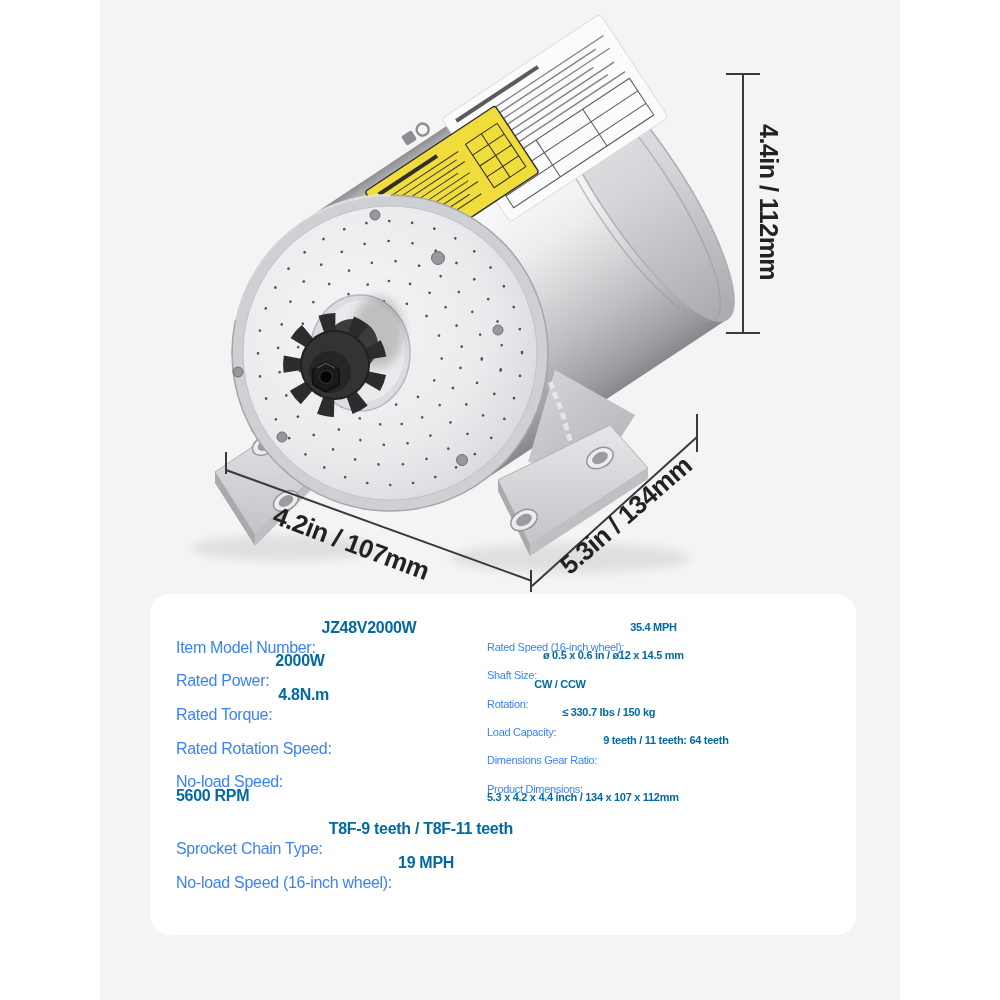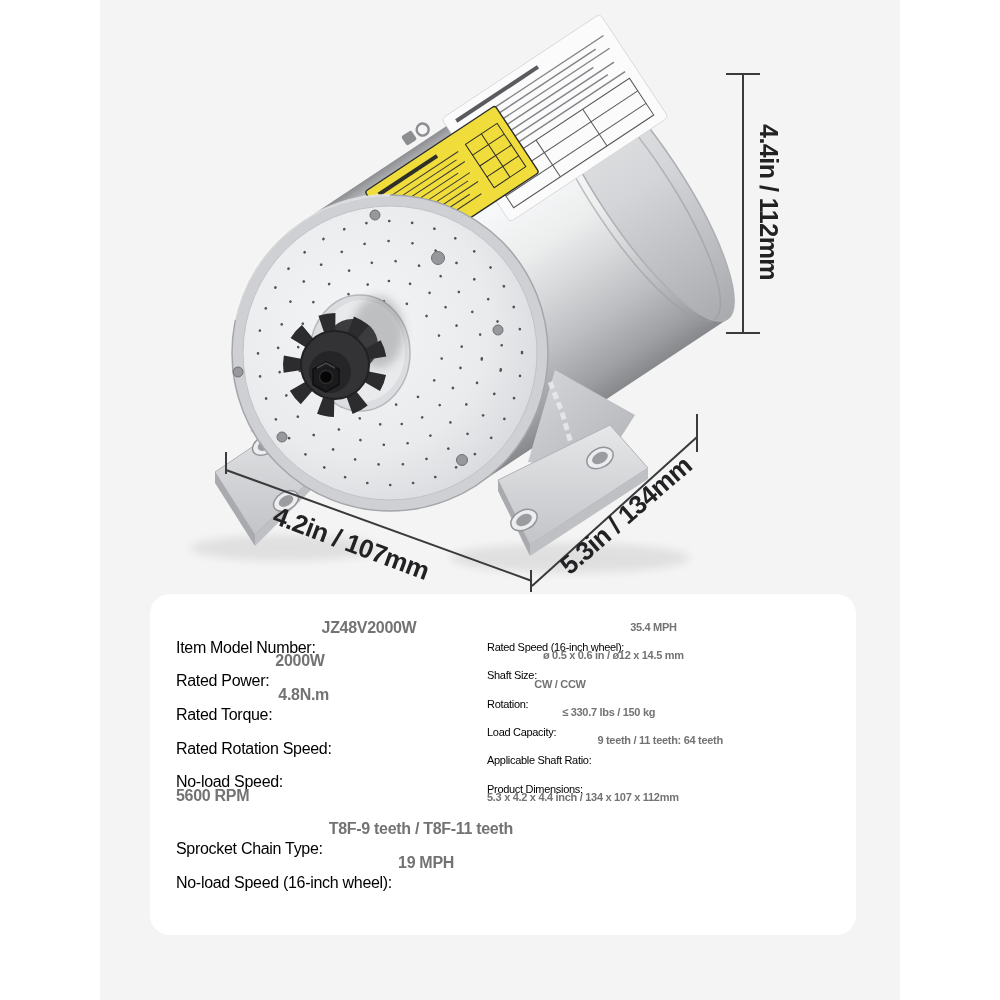--- a/index.html
+++ b/index.html
@@ -38,22 +38,22 @@
   .card{
     position:absolute;left:50px;top:594px;width:706px;height:341px;
     background:#ffffff;border-radius:20px;
   }
   .col{position:absolute;top:0;}
   .col-left{left:26px;top:17px;}
   .col-right{left:337px;top:19px;}
   .spec-row{display:flex;align-items:center;gap:6px;white-space:nowrap;}
   .col-left .spec-row{height:33.6px;font-size:16px;}
   .col-right .spec-row{height:28.3px;font-size:11px;}
-  .lbl{color:#000000;letter-spacing:-0.3px;margin-top:40px;}
-  .val{color:#737373;font-weight:700;letter-spacing:-0.3px;}
+  .lbl{color:#3b82f6;letter-spacing:-0.3px;margin-top:40px;}
+  .val{color:#0369a1;font-weight:700;letter-spacing:-0.3px;}
   .lbl:empty,.val:empty{display:none;}
 </style>
 </head>
 <body>
 
 <div class="stage">
 
   <svg width="800" height="1000" viewBox="0 0 800 1000">
     <defs>
       <linearGradient id="bodyGrad" x1="0" y1="-158" x2="0" y2="158" gradientUnits="userSpaceOnUse">
@@ -288,21 +288,21 @@
       </div>
       <div class="spec-row">
         <span class="lbl">Rotation:</span>
         <span class="val">CW / CCW</span>
       </div>
       <div class="spec-row">
         <span class="lbl">Load Capacity:</span>
         <span class="val">≤ 330.7 lbs / 150 kg</span>
       </div>
       <div class="spec-row">
-        <span class="lbl">Applicable Shaft Ratio:</span>
+        <span class="lbl">Dimensions Gear Ratio:</span>
         <span class="val">9 teeth / 11 teeth: 64 teeth</span>
       </div>
       <div class="spec-row">
         <span class="lbl">Product Dimensions:</span>
 
       </div>
       <div class="spec-row">
 
         <span class="val">5.3 x 4.2 x 4.4 inch / 134 x 107 x 112mm</span>
       </div>

